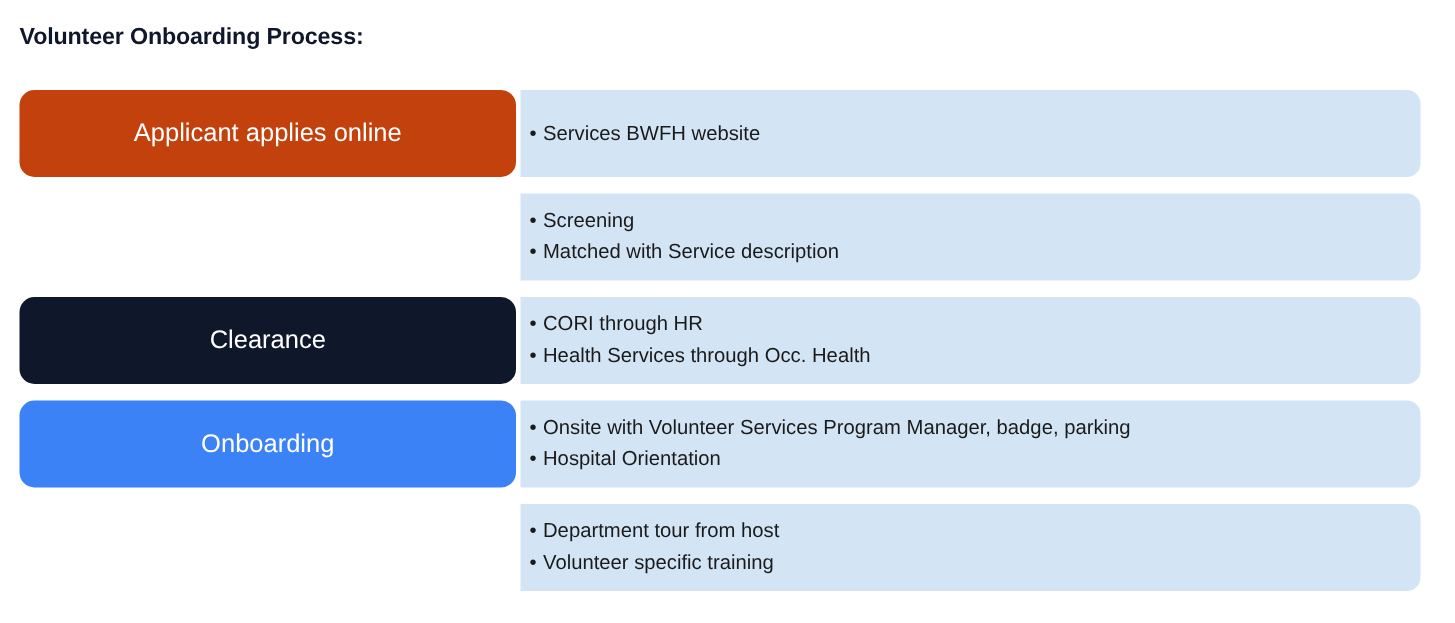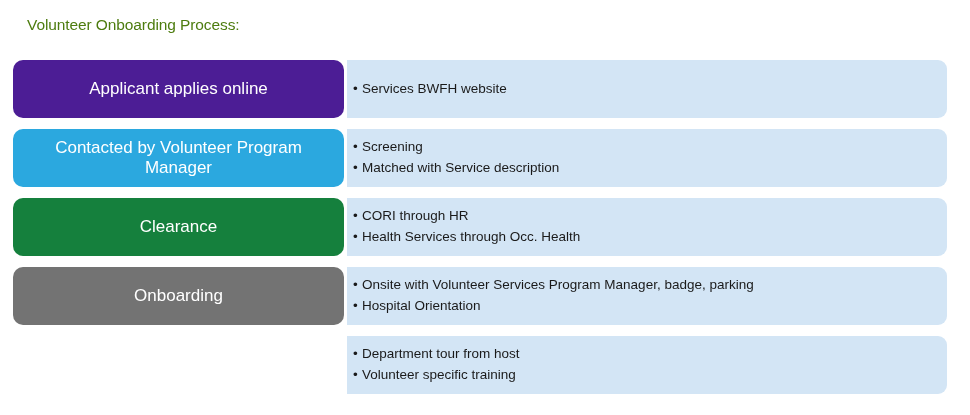--- a/index.html
+++ b/index.html
@@ -10,25 +10,25 @@
   body {
     width: 970px;
     height: 415px;
     overflow: hidden;
     font-family: "Liberation Sans", sans-serif;
     -webkit-font-smoothing: antialiased;
   }
 
   #page-title {
     position: absolute;
-    left: 27px;
+    left: 13px;
     top: 16px;
     font-size: 15.5px;
-    font-weight: normal;
-    color: #4d7c0f;
+    font-weight: bold;
+    color: #0f172a;
     letter-spacing: -0.1px;
   }
 
   #process-flow {
     position: absolute;
     left: 0;
     top: 60px;
     width: 970px;
   }
 
@@ -101,62 +101,59 @@
     flex: 1 1 auto;
   }
 </style>
 </head>
 <body>
 
 <div id="page-title">Volunteer Onboarding Process:</div>
 
 <div id="process-flow">
     <div class="process-row">
-      <div class="stage-box" style="background: #4c1d95;">
+      <div class="stage-box" style="background: #c2410c;">
         <div class="stage-label">Applicant applies online</div>
       </div>
       <div class="detail-panel center-single">
         <div class="bullet-line">
           <span class="bullet-dot">•</span>
           <span class="bullet-text">Services BWFH website</span>
         </div>
       </div>
     </div>
     <div class="process-row">
-      <div class="stage-box" style="background: rgb(43, 168, 223);">
-        <div class="stage-label">Contacted by Volunteer Program Manager</div>
-      </div>
       <div class="detail-panel">
         <div class="bullet-line">
           <span class="bullet-dot">•</span>
           <span class="bullet-text">Screening</span>
         </div>
         <div class="bullet-line">
           <span class="bullet-dot">•</span>
           <span class="bullet-text">Matched with Service description</span>
         </div>
       </div>
     </div>
     <div class="process-row">
-      <div class="stage-box" style="background: #15803d;">
+      <div class="stage-box" style="background: #0f172a;">
         <div class="stage-label">Clearance</div>
       </div>
       <div class="detail-panel">
         <div class="bullet-line">
           <span class="bullet-dot">•</span>
           <span class="bullet-text">CORI through HR</span>
         </div>
         <div class="bullet-line">
           <span class="bullet-dot">•</span>
           <span class="bullet-text">Health Services through Occ. Health</span>
         </div>
       </div>
     </div>
     <div class="process-row">
-      <div class="stage-box" style="background: #737373;">
+      <div class="stage-box" style="background: #3b82f6;">
         <div class="stage-label">Onboarding</div>
       </div>
       <div class="detail-panel">
         <div class="bullet-line">
           <span class="bullet-dot">•</span>
           <span class="bullet-text">Onsite with Volunteer Services Program Manager, badge, parking</span>
         </div>
         <div class="bullet-line">
           <span class="bullet-dot">•</span>
           <span class="bullet-text">Hospital Orientation</span>

